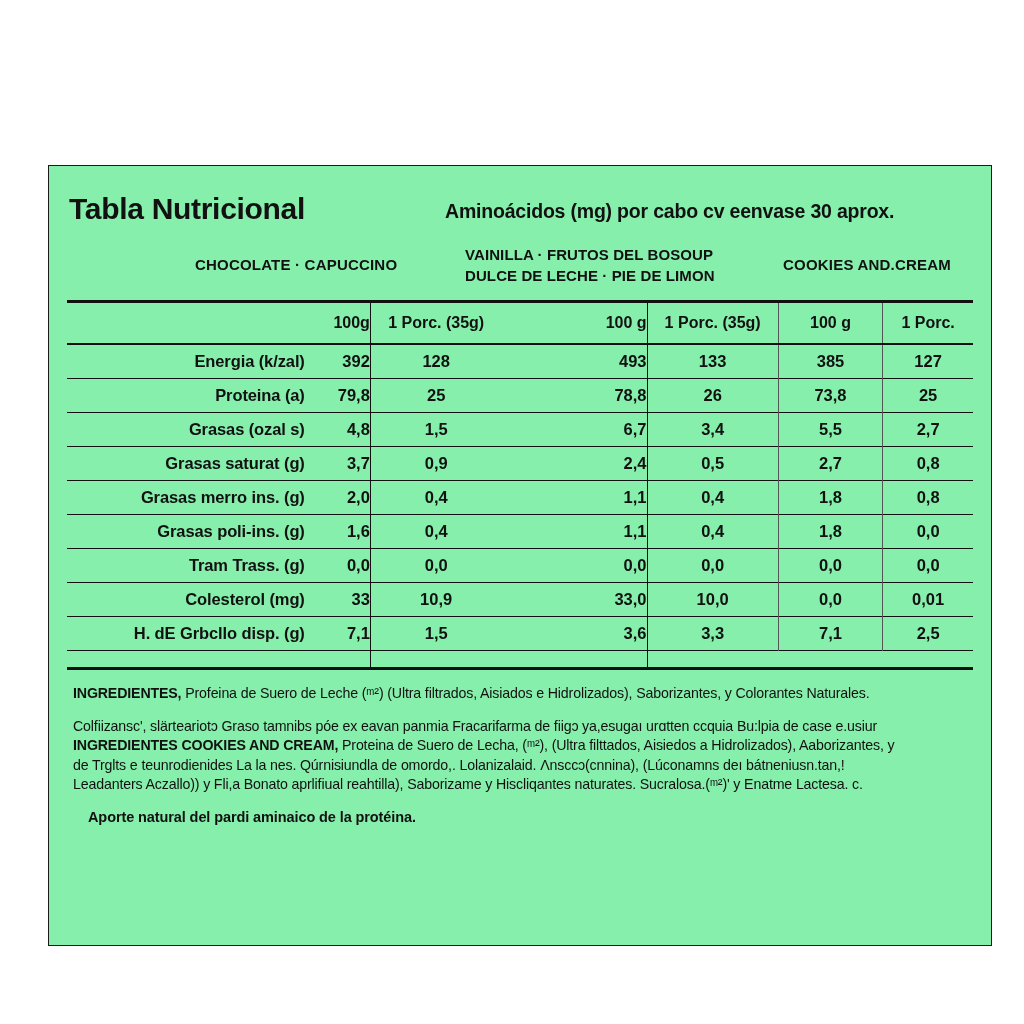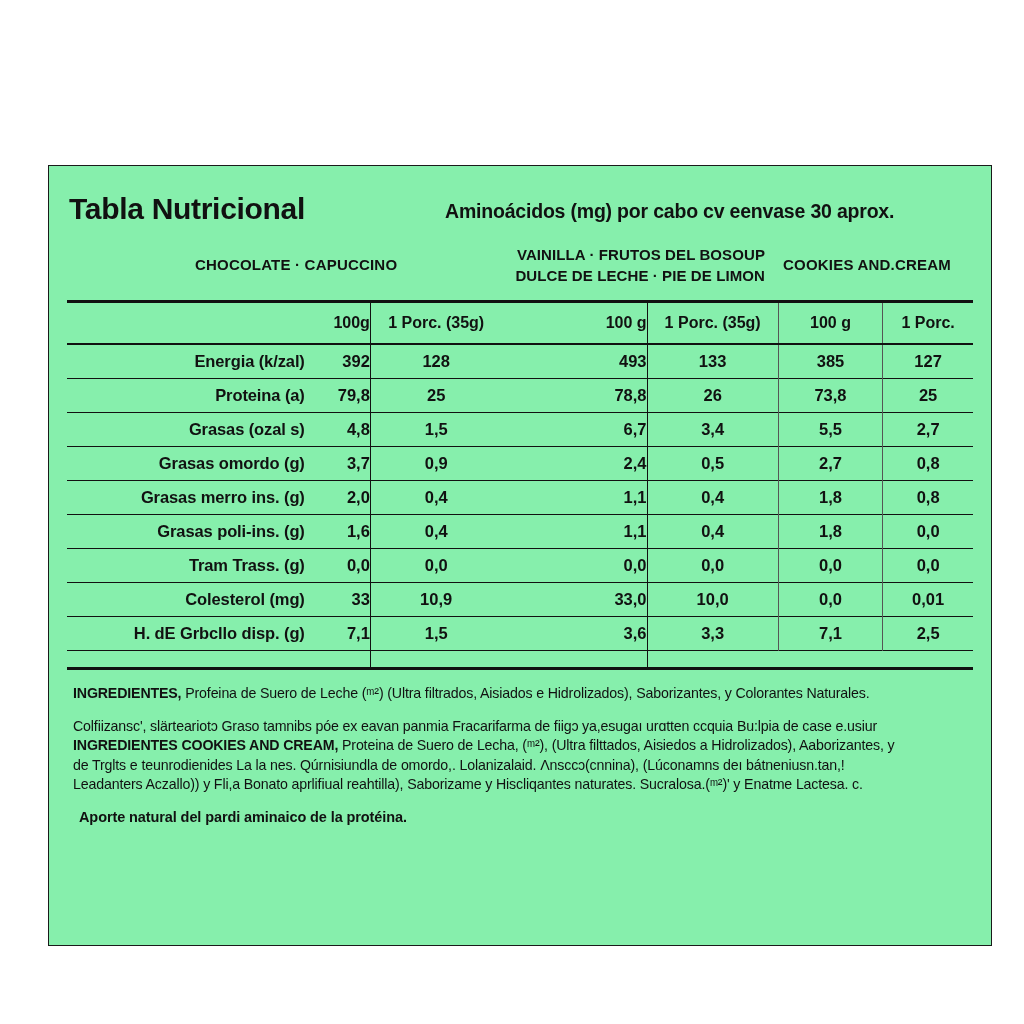--- a/index.html
+++ b/index.html
@@ -64,21 +64,21 @@
     font-size: 15px;
     font-weight: bold;
     letter-spacing: 0.2px;
     white-space: nowrap;
   }
   .flav-mid {
     position: absolute;
     left: 398px;
     top: 66px;
     width: 300px;
-    text-align: right;
+    text-align: left;
     font-size: 15px;
     font-weight: bold;
     line-height: 21px;
     letter-spacing: 0.1px;
   }
   .flav-right {
     position: absolute;
     left: 700px;
     top: 78px;
     width: 200px;
@@ -148,20 +148,21 @@
     padding-right: 4px;
   }
   .ing b { font-weight: bold; }
   .ing-block { margin-bottom: 13px; }
   .ing-line { white-space: nowrap; overflow: hidden; }
   .note {
     padding-left: 6px;
     font-size: 14.5px;
     font-weight: bold;
     letter-spacing: -0.1px;
+    margin-left: 9px;
   }
 </style>
 </head>
 <body>
 
 <div class="card">
   <div class="card-inner">
 
     <div class="hdr">
       <div class="title">Tabla Nutricional</div>
@@ -227,21 +228,21 @@
           <td class="lbl">Grasas (ozal s)</td>
           <td class="num">4,8</td>
           <td class="num ctr vsep-l">1,5</td>
           <td class="num">6,7</td>
           <td class="num ctr vsep-l">3,4</td>
           <td class="num ctr vsep-lt">5,5</td>
           <td class="num ctr vsep-lt">2,7</td>
         </tr>
 
         <tr class="drow">
-          <td class="lbl ind">Grasas omordo  (g)</td>
+          <td class="lbl ind">Grasas saturat  (g)</td>
           <td class="num">3,7</td>
           <td class="num ctr vsep-l">0,9</td>
           <td class="num">2,4</td>
           <td class="num ctr vsep-l">0,5</td>
           <td class="num ctr vsep-lt">2,7</td>
           <td class="num ctr vsep-lt">0,8</td>
         </tr>
 
         <tr class="drow">
           <td class="lbl ind">Grasas merro ins. (g)</td>

